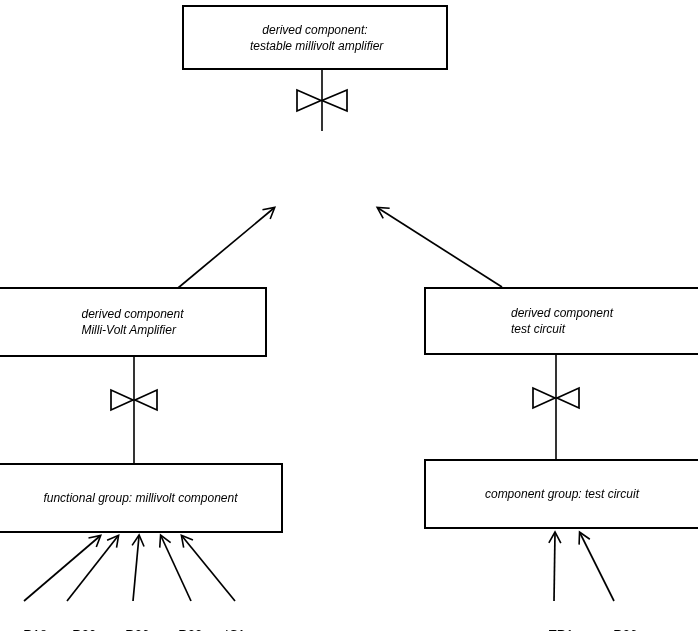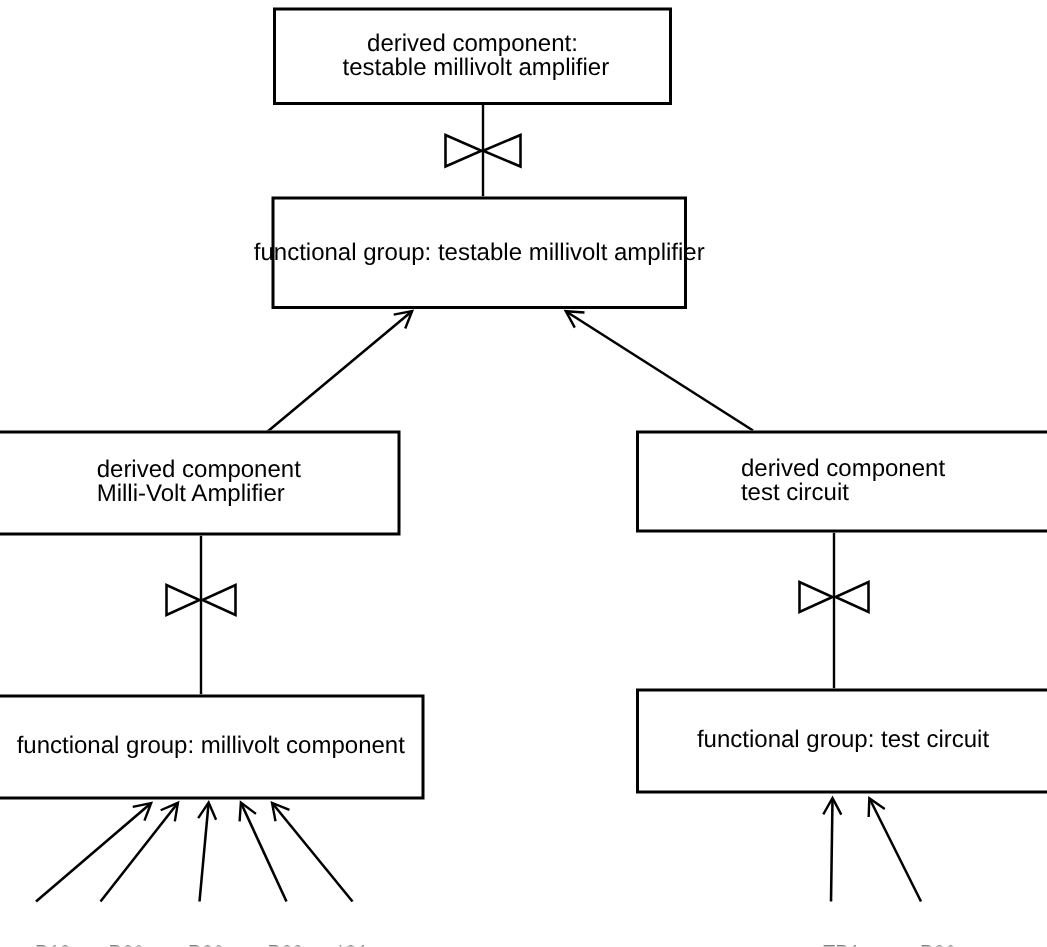--- a/index.html
+++ b/index.html
@@ -30,25 +30,26 @@
   .node {
     position: absolute;
     box-sizing: border-box;
     border: 2px solid #000000;
     background: #ffffff;
     display: flex;
     align-items: center;
     justify-content: center;
   }
   .node-label {
-    font-size: 16px;
+    font-size: 12px;
     line-height: 16px;
     white-space: pre;
     text-align: left;
     color: #000000;
+    font-style: italic;
   }
   .node-label.centered {
     text-align: center;
   }
   .port-label {
     position: absolute;
     font-size: 13px;
     line-height: 15px;
     color: #000000;
     white-space: pre;
@@ -98,40 +99,37 @@
 
     <line x1="554" y1="601" x2="555" y2="533" stroke="#000000" stroke-width="1.7" marker-end="url(#openArrow)"></line>
     <line x1="614" y1="601" x2="580" y2="533" stroke="#000000" stroke-width="1.7" marker-end="url(#openArrow)"></line>
   </svg>
 
   <div class="node" style="left:182px; top:5px; width:266px; height:65px;">
     <span class="node-label centered">derived component:
  testable millivolt amplifier</span>
   </div>
 
-  <div class="node" style="left:181px; top:131px; width:277px; height:75px;">
-    <span class="node-label">functional group: testable millivolt amplifier</span>
-  </div>
 
   <div class="node" style="left:-2px; top:287px; width:269px; height:70px;">
     <span class="node-label">derived component
 Milli-Volt Amplifier</span>
   </div>
 
   <div class="node" style="left:424px; top:287px; width:276px; height:68px;">
     <span class="node-label">derived component
 test circuit</span>
   </div>
 
   <div class="node" style="left:-2px; top:463px; width:285px; height:70px;">
     <span class="node-label">functional group: millivolt component</span>
   </div>
 
   <div class="node" style="left:424px; top:459px; width:276px; height:70px;">
-    <span class="node-label">functional group: test circuit</span>
+    <span class="node-label">component group: test circuit</span>
   </div>
 
   <div class="port-label" style="left:8px; top:612px; width:40px;">
     <span>R18</span>
   </div>
   <div class="port-label" style="left:57px; top:612px; width:40px;">
     <span>R30</span>
   </div>
   <div class="port-label" style="left:110px; top:612px; width:40px;">
     <span>R26</span>

